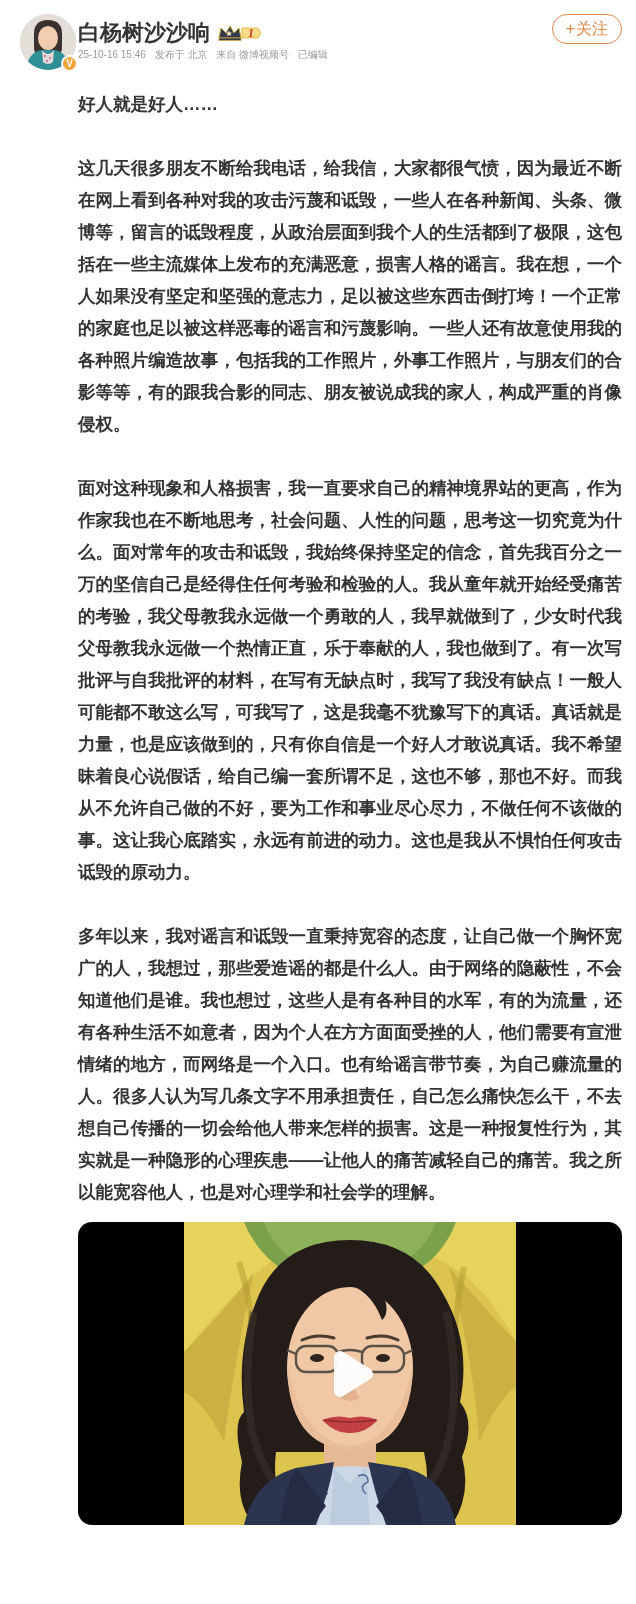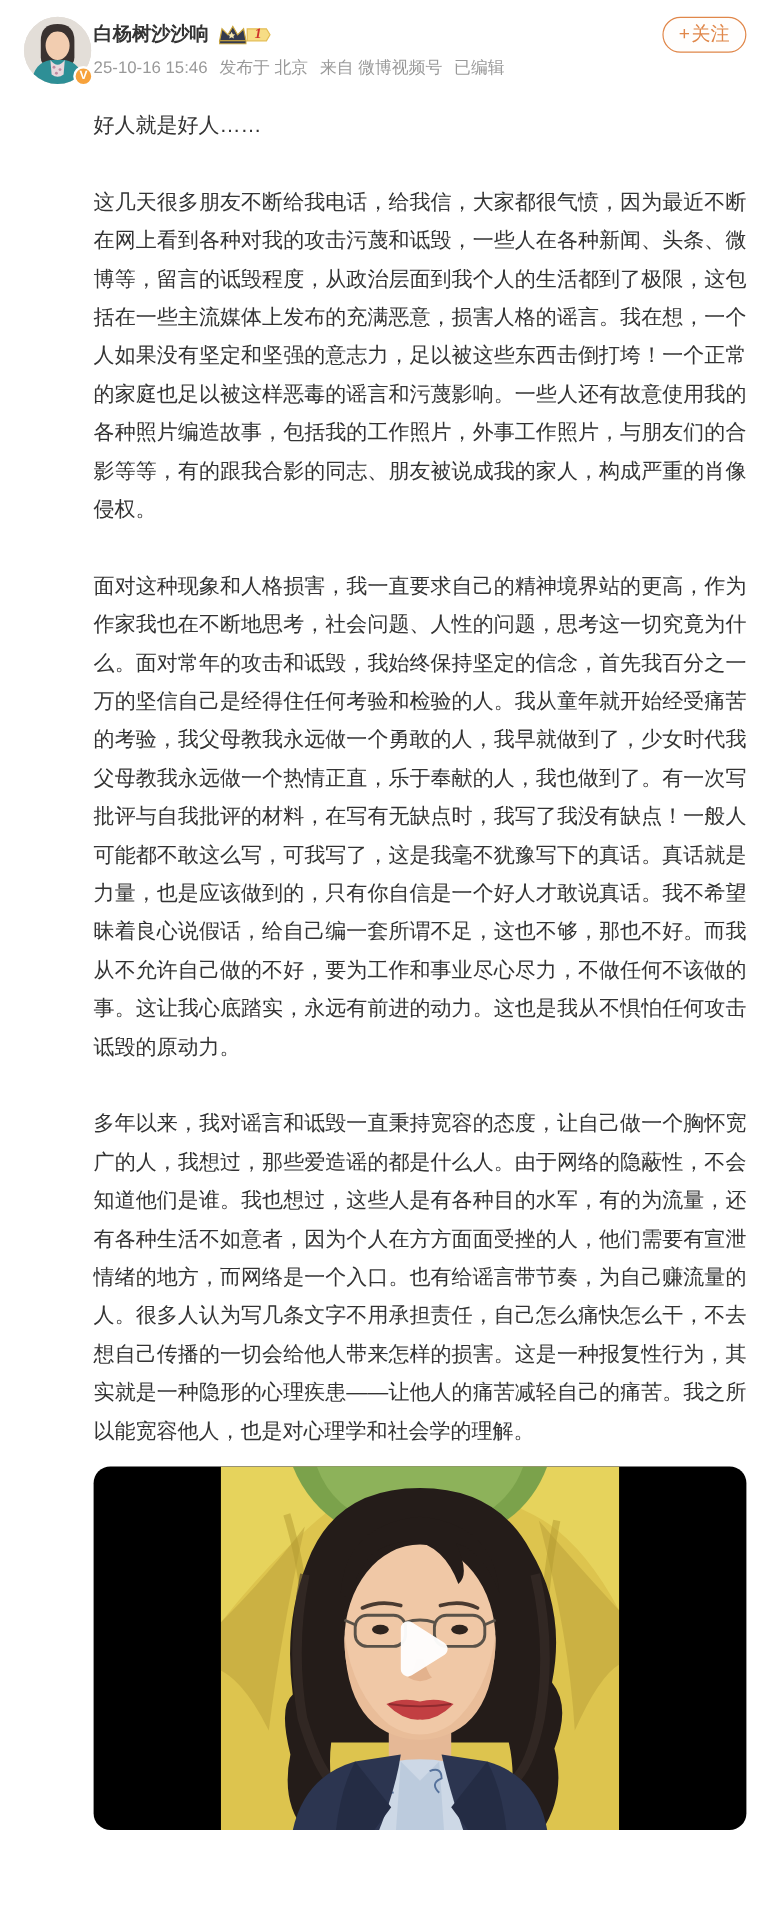--- a/index.html
+++ b/index.html
@@ -14,37 +14,37 @@
   
   .post-header { position: relative; height: 84px; }
   .avatar-wrap { position: absolute; left: 20px; top: 14px; width: 56px; height: 56px; }
   .avatar { width: 56px; height: 56px; border-radius: 50%; overflow: hidden; display:block; background:#ded9d3; }
   .verified-badge {
     position: absolute; right: -2px; bottom: -2px; width: 17px; height: 17px;
     background: #f7a23b; border: 2px solid #fff; border-radius: 50%;
     color: #fff; font-size: 10px; font-weight: bold; line-height: 13px; text-align: center;
   }
   .name-row { position: absolute; left: 78px; top: 18px; display: flex; align-items: center; gap: 6px; }
-  .username { font-size: 16px; font-weight: bold; color: #333; }
+  .username { font-size: 22px; font-weight: bold; color: #333; }
   .vip-badge { display: inline-flex; align-items: center; height: 20px; }
-  .time-row { position: absolute; left: 78px; top: 48px; font-size: 14px; color: #999; white-space: nowrap; }
+  .time-row { position: absolute; left: 78px; top: 48px; font-size: 10px; color: #999; white-space: nowrap; }
   .time-row span { margin-right: 6px; }
   .follow-btn {
     position: absolute; right: 14px; top: 14px;
     border: 1.5px solid #e0874a; color: #e0874a; background: #fffefd;
     border-radius: 17px; padding: 4px 13px; font-size: 16px; line-height: 20px;
     display: inline-flex; align-items: center; gap: 1px; cursor: pointer;
   }
   .follow-btn .plus { font-size: 16px; font-weight: 400; }
 
   
   .post-body { margin: 4px 14px 0 78px; width: 544px; }
   .para {
     font-size: 17.5px; line-height: 32px; color: #333;
-    text-align: justify; margin-top: 32px; word-break: break-all;
+    text-align: justify; margin-top: 32px; word-break: break-all; font-weight: bold;
   }
   .para.first { margin-top: 0; }
   .video-link { color: #eb7350; text-decoration: none; cursor: pointer; }
   .video-link .vlink-icon { display: inline-block; vertical-align: -2px; margin: 0 3px 0 6px; }
 
   
   .video-card {
     position: relative; margin-top: 14px; width: 544px; height: 303px;
     background: #000; border-radius: 14px; overflow: hidden; cursor: pointer;
   }

